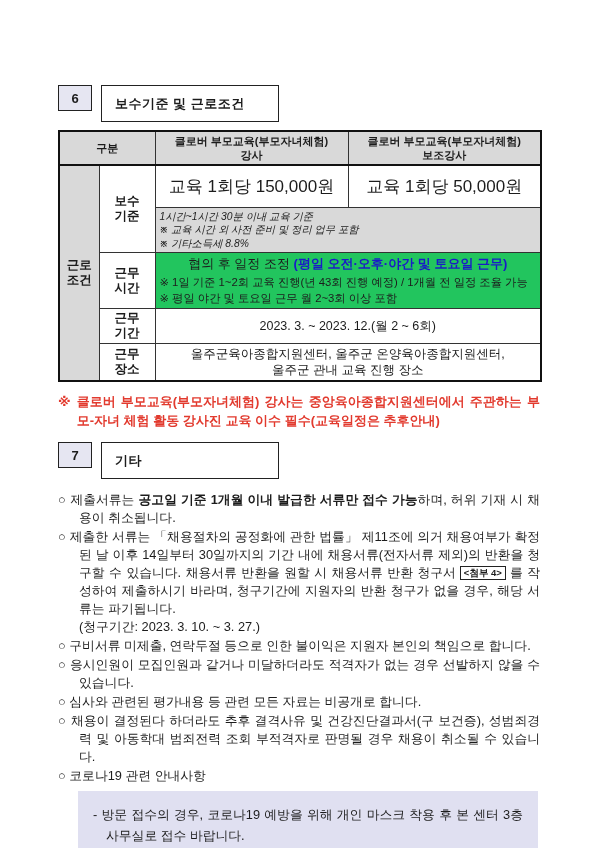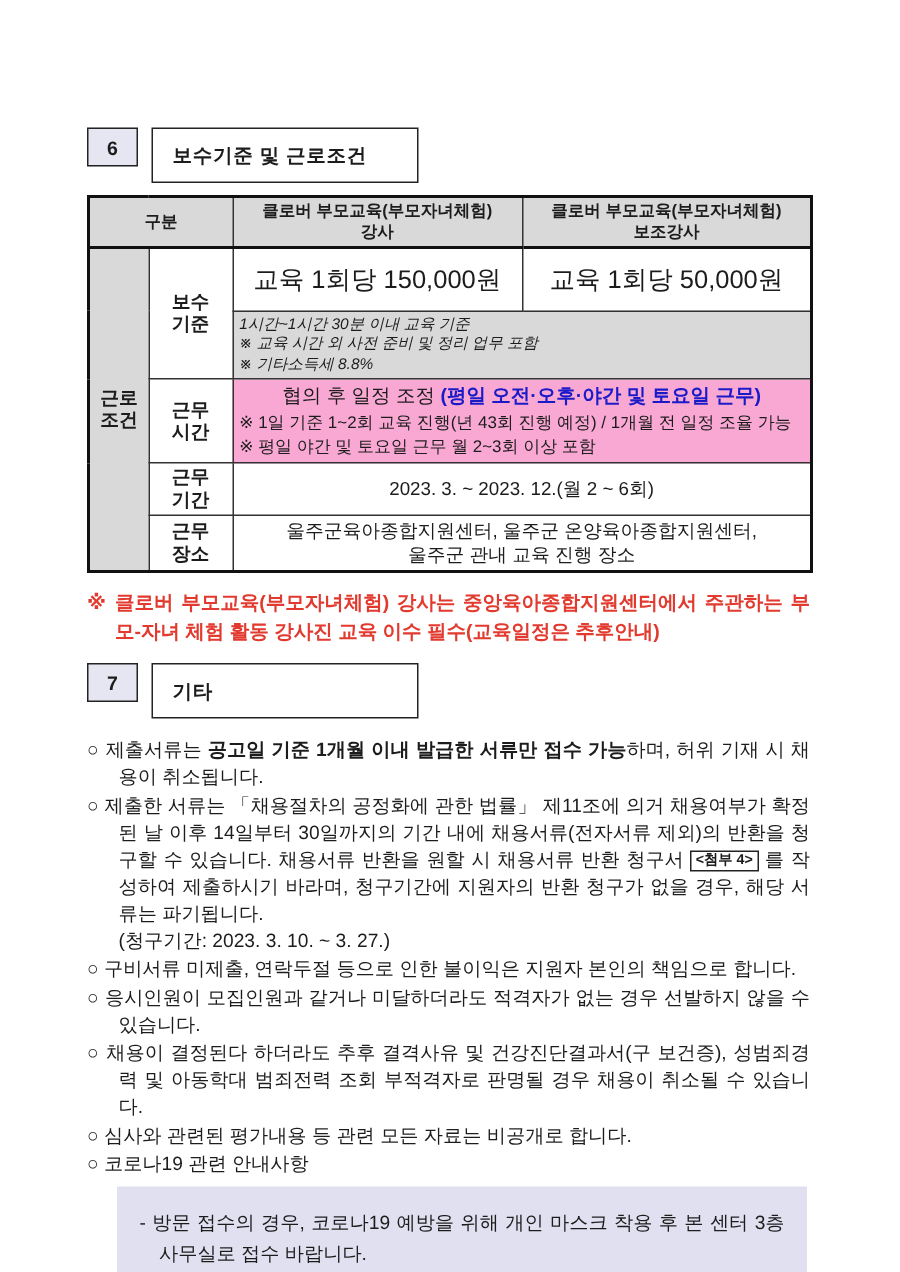--- a/index.html
+++ b/index.html
@@ -61,21 +61,21 @@
   td.fee { text-align: center; font-size: 17px; height: 42px; background: #fff; }
   td.paynotes {
     background: #d9d9d9;
     font-style: italic;
     font-size: 10.3px; line-height: 13.5px;
     white-space: pre-line;
     padding: 4px 8px;
     border-top: 1.5px dashed #555 !important;
     height: 44px;
   }
-  td.hours { background: #f9a8d4; padding: 4px 7px; height: 56px; }
+  td.hours { background: #22c55e; padding: 4px 7px; height: 56px; }
   .hours-main { text-align: center; font-size: 13px; margin-bottom: 2px; }
   .hours-hl { color: #1a1ac8; font-weight: bold; }
   .hours-note { font-size: 11.3px; line-height: 15.5px; }
   td.centerval { text-align: center; font-size: 12.5px; white-space: pre-line; line-height: 16px; background: #fff; }
   td.period { height: 30px; }
   td.place { height: 36px; margin-left: 40px; }
 
   
   .red-note {
     margin-top: 10px;
@@ -193,23 +193,23 @@
     <div class="bullets">
 
       <div class="bullet"><span>○</span> <span>제출서류는 </span><span class="b">공고일 기준 1개월 이내 발급한 서류만 접수 가능</span><span>하며, 허위 기재 시 채용이 취소됩니다.</span></div>
 
       <div class="bullet"><span>○</span> <span>제출한 서류는 「채용절차의 공정화에 관한 법률」 제11조에 의거 채용여부가 확정된 날 이후 14일부터 30일까지의 기간 내에 채용서류(전자서류 제외)의 반환을 청구할 수 있습니다. 채용서류 반환을 원할 시 채용서류 반환 청구서</span><span class="chip">&lt;첨부 4&gt;</span><span>를 작성하여 제출하시기 바라며, 청구기간에 지원자의 반환 청구가 없을 경우, 해당 서류는 파기됩니다.</span><span class="subline">(청구기간: 2023. 3. 10. ~ 3. 27.)</span></div>
 
       <div class="bullet"><span>○</span> <span>구비서류 미제출, 연락두절 등으로 인한 불이익은 지원자 본인의 책임으로 합니다.</span></div>
 
       <div class="bullet"><span>○</span> <span>응시인원이 모집인원과 같거나 미달하더라도 적격자가 없는 경우 선발하지 않을 수 있습니다.</span></div>
 
+      <div class="bullet"><span>○</span> <span>심사와 관련된 평가내용 등 관련 모든 자료는 비공개로 합니다.</span></div>
+
       <div class="bullet"><span>○</span> <span>채용이 결정된다 하더라도 추후 결격사유 및 건강진단결과서(구 보건증), 성범죄경력 및 아동학대 범죄전력 조회 부적격자로 판명될 경우 채용이 취소될 수 있습니다.</span></div>
-
-      <div class="bullet"><span>○</span> <span>심사와 관련된 평가내용 등 관련 모든 자료는 비공개로 합니다.</span></div>
 
 
       <div class="bullet"><span>○</span> <span>코로나19 관련 안내사항</span></div>
 
     </div>
 
     <div class="covid-box">
       <div class="covid-line"><span>-</span> <span class="b">방문 접수의 경우,</span><span> 코로나19 예방을 위해 개인 마스크 착용 후 본 센터 3층 사무실로 접수 바랍니다.</span></div>
       <div class="covid-line"> </div>
     </div>

